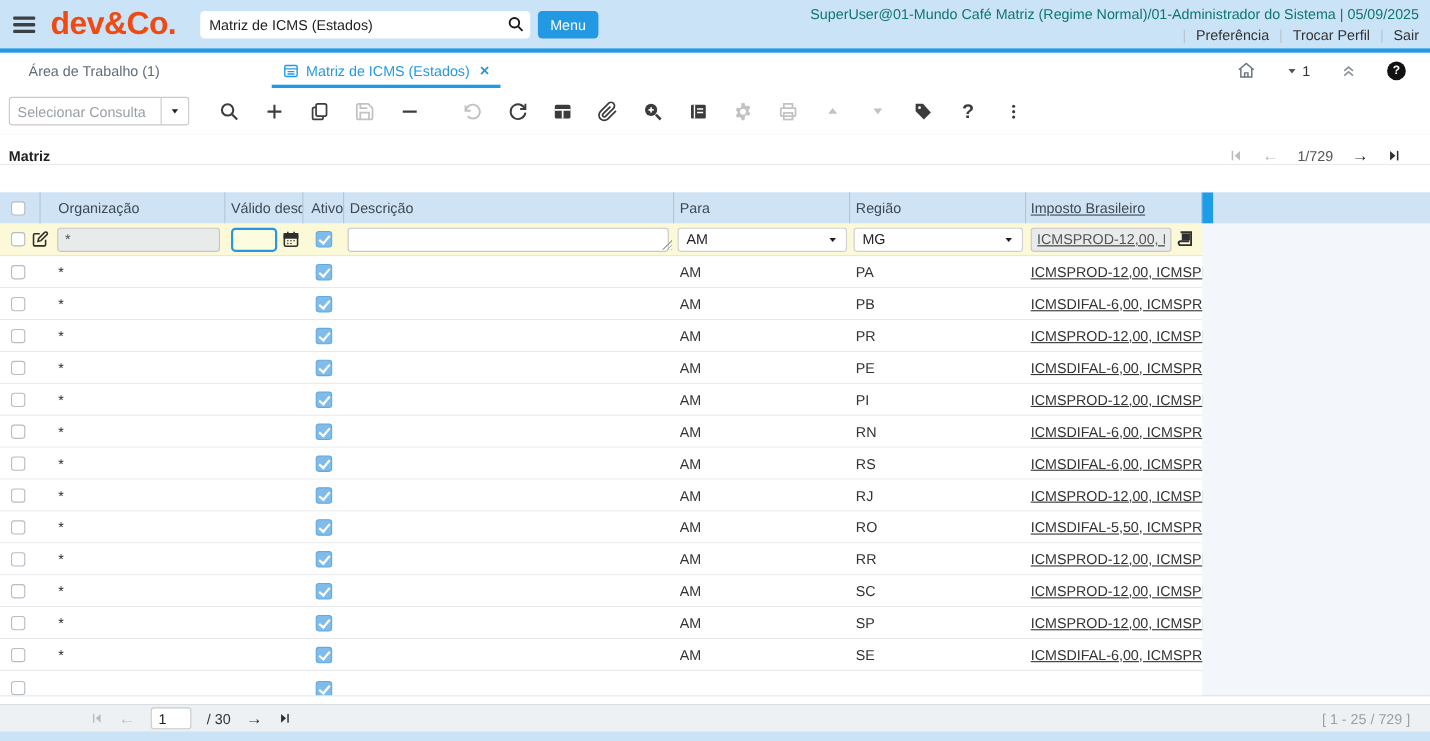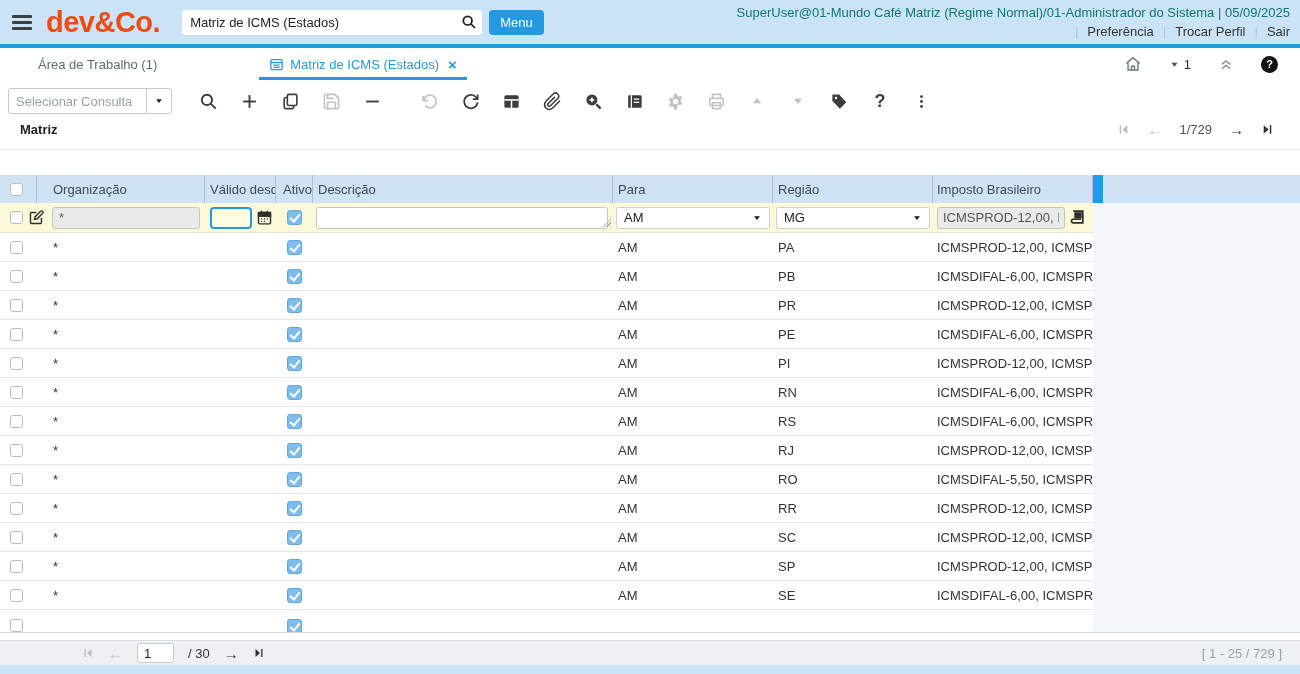--- a/index.html
+++ b/index.html
@@ -21,21 +21,21 @@
   .menu-btn{margin-left:7px;height:25px;padding:0 11px;background:var(--accent);color:#fff;border:none;border-radius:4px;font-size:13px;font-family:inherit;cursor:pointer;}
   .user-area{margin-left:auto;text-align:right;line-height:1;}
   .session{color:#0f766e;font-size:13px;}
   .user-links{margin-top:6px;color:#333;font-size:13px;display:flex;justify-content:flex-end;align-items:center;}
   .user-links .sep{color:#b9c4cd;margin:0 9px;}
   .user-links a{color:#333;text-decoration:none;cursor:pointer;}
 
   .accent-bar{height:4px;background:var(--accent);}
 
   
-  .tabbar{height:32px;background:#fff;display:flex;align-items:stretch;padding-left:28px;}
+  .tabbar{height:32px;background:#fff;display:flex;align-items:stretch;padding-left:16px;}
   .tab{display:flex;align-items:center;gap:6px;padding:0 10px;cursor:pointer;}
   .tab.inactive{color:#5f6b76;}
   .tab.active{color:var(--accent);border-bottom:3px solid var(--accent);padding-top:3px;margin-left:92px;}
   .tab .close{font-size:15px;font-weight:bold;color:var(--accent);margin-left:3px;cursor:pointer;}
   .tab-right{margin-left:auto;display:flex;align-items:center;gap:27px;padding-right:22px;}
   .tab-right .ic{display:flex;align-items:center;cursor:pointer;color:#6b7280;}
   .win-count{display:flex;align-items:center;gap:4px;color:#333;cursor:pointer;}
   .help-circle{width:17px;height:17px;border-radius:50%;background:#111;color:#fff;font-size:11px;font-weight:bold;display:flex;align-items:center;justify-content:center;cursor:pointer;}
 
   
@@ -43,42 +43,42 @@
   .combo{width:164px;height:26px;border:1px solid #c9c9c9;border-radius:3px;background:#fff;display:flex;align-items:center;cursor:pointer;}
   .combo .ph{flex:1;padding:0 7px;color:#9aa0a6;white-space:nowrap;overflow:hidden;}
   .combo .caret{width:25px;align-self:stretch;border-left:1px solid #c9c9c9;display:flex;align-items:center;justify-content:center;color:#222;}
   .tools{display:flex;align-items:center;gap:21px;margin-left:26px;}
   .tbtn{display:flex;align-items:center;justify-content:center;color:#3c3c3c;cursor:pointer;width:20px;height:20px;}
   .tbtn.disabled{color:#c2c2c2;cursor:default;}
   .tbtn.gap{margin-left:16px;}
   .tbtn.qmark{font-size:18px;font-weight:bold;}
 
   
-  .section-bar{height:28px;background:#fff;display:flex;align-items:flex-start;padding-left:20px;border-bottom:1px solid #e8eaec;}
+  .section-bar{height:28px;background:#fff;display:flex;align-items:flex-end;padding-left:8px;border-bottom:1px solid #e8eaec;}
   .section-title{font-weight:bold;color:#222;}
   .pager{margin-left:auto;display:flex;align-items:center;gap:17px;padding-right:26px;color:#555;}
   .pbtn{display:flex;align-items:center;cursor:pointer;color:#2f2f2f;}
   .pbtn.disabled{color:#bcbcbc;cursor:default;}
   .arrow-char{font-size:15px;line-height:1;}
 
   
   .grid-wrap{background:#fff;height:483px;border-bottom:1px solid #d6dade;overflow:hidden;}
   .grid-gap{height:25px;background:#fff;}
   .ghead{display:flex;height:28px;background:var(--grid-header-bg);}
   .hcell{background:var(--grid-header-bg);border-right:1px solid #a9bfd2;display:flex;align-items:center;color:#3d4a56;white-space:nowrap;overflow:hidden;}
   .resize-handle{width:10px;background:var(--resize-handle);cursor:col-resize;}
   .hfill{flex:1;background:var(--grid-header-bg);}
   .col-sel{width:37px;}
   .col-org{width:168px;}
   .col-val{width:71px;}
   .col-ativo{width:37px;}
   .col-desc{width:300px;}
   .col-reg{width:160px;}
   .col-para{width:160px;}
-  .col-imp{width:160px;}
+  .col-imp{width:160px;text-decoration:underline;}
   .pl5{padding-left:5px;} .pl7{padding-left:7px;} .pl4{padding-left:4px;} .pl16{padding-left:16px;}
   .gbody{background:linear-gradient(to right,#fff 1093px,#f3f6fa 1093px);}
   .row{display:flex;align-items:center;height:29px;width:1093px;border-bottom:1px solid #e6e8eb;background:#fff;}
   .row .cell{white-space:nowrap;overflow:hidden;color:#333;}
   .editrow{display:flex;align-items:center;height:30px;width:1093px;background:var(--edit-row-bg);border-bottom:1px solid #e3e3d8;}
   .cb{width:13px;height:13px;border:1px solid #b7bcc1;border-radius:3px;background:#fff;display:inline-block;flex:none;cursor:pointer;}
   .cb.big{width:15px;height:15px;border-radius:3px;}
   .cb.checked{background:var(--ativo-check);border-color:#63a9de;position:relative;}
   .cb.checked::after{content:"";position:absolute;left:4px;top:1px;width:4px;height:8px;border:solid #fff;border-width:0 2px 2px 0;transform:rotate(40deg);}
   .cell-sel{width:37px;display:flex;align-items:center;padding-left:10px;gap:5px;}

